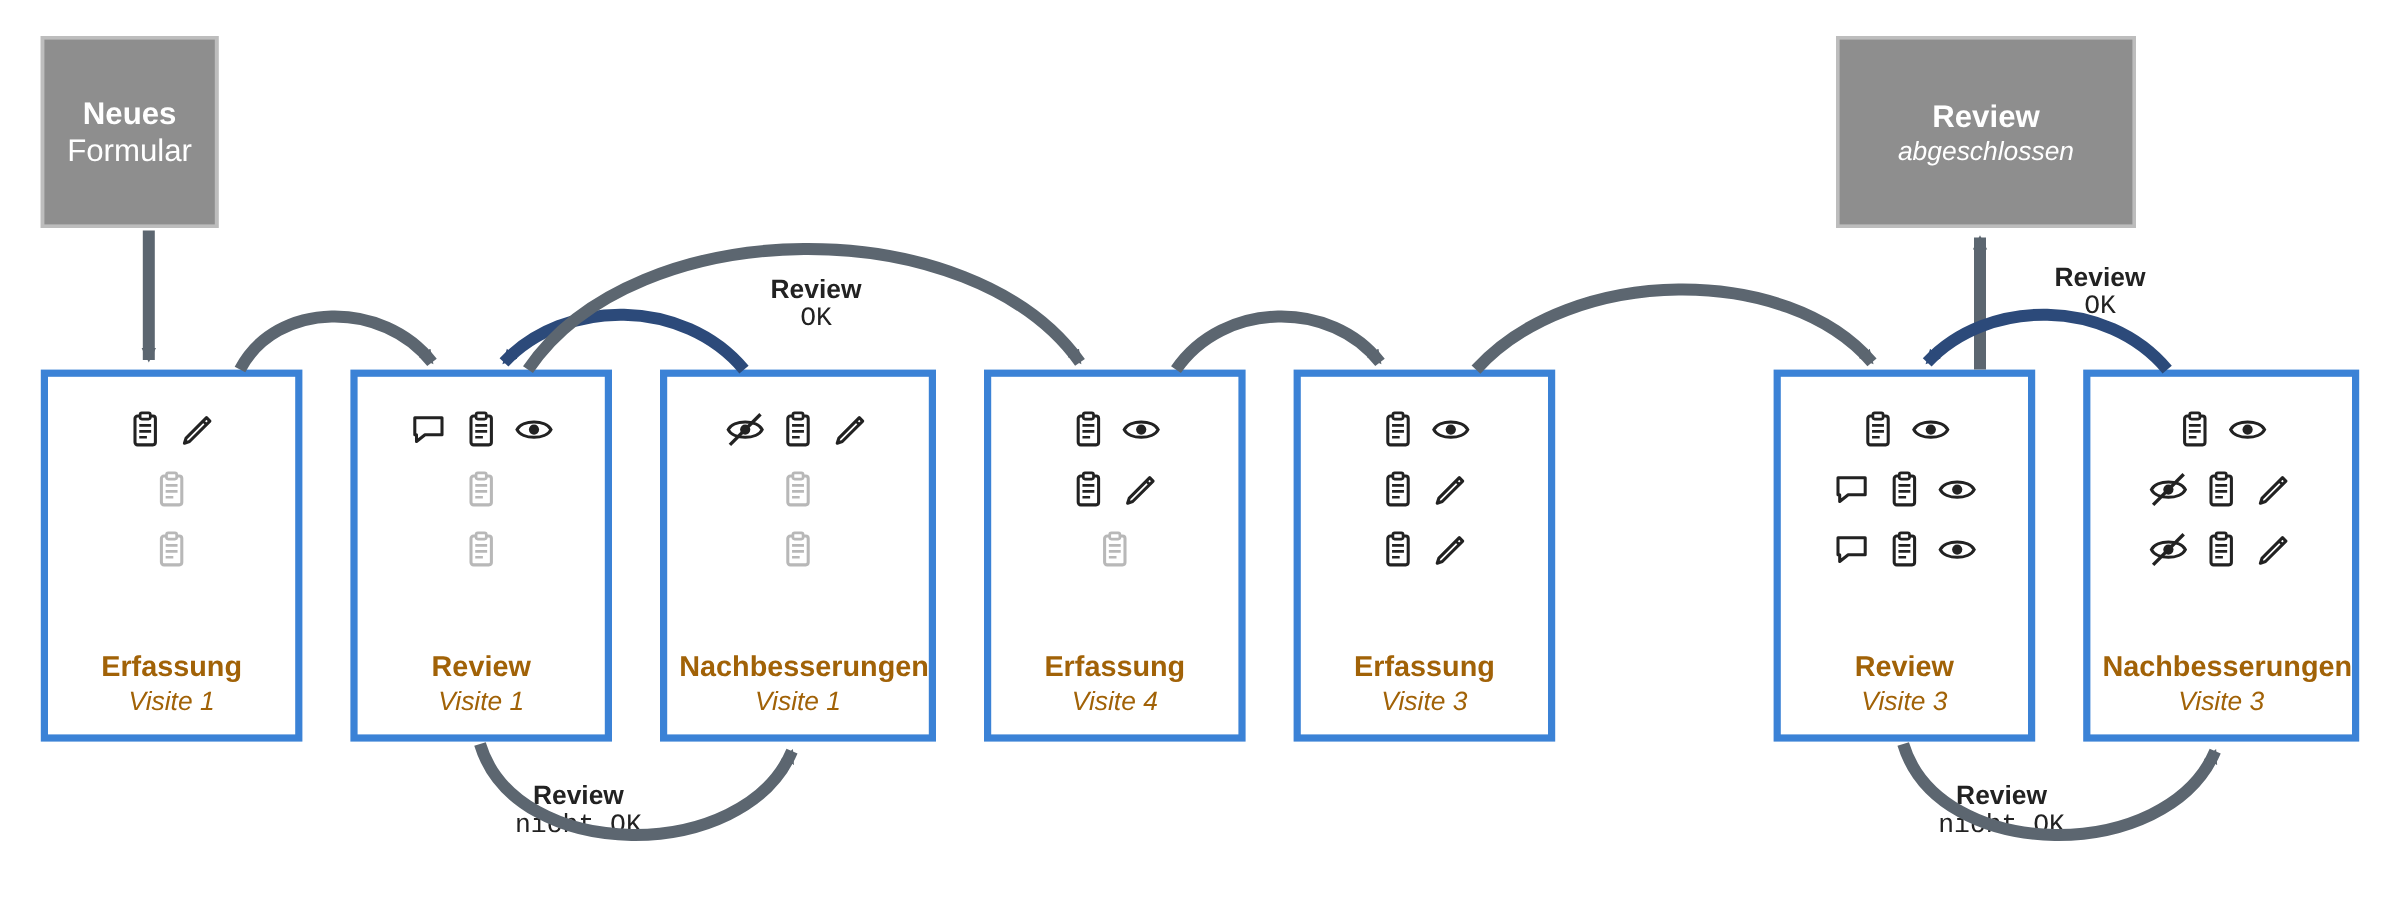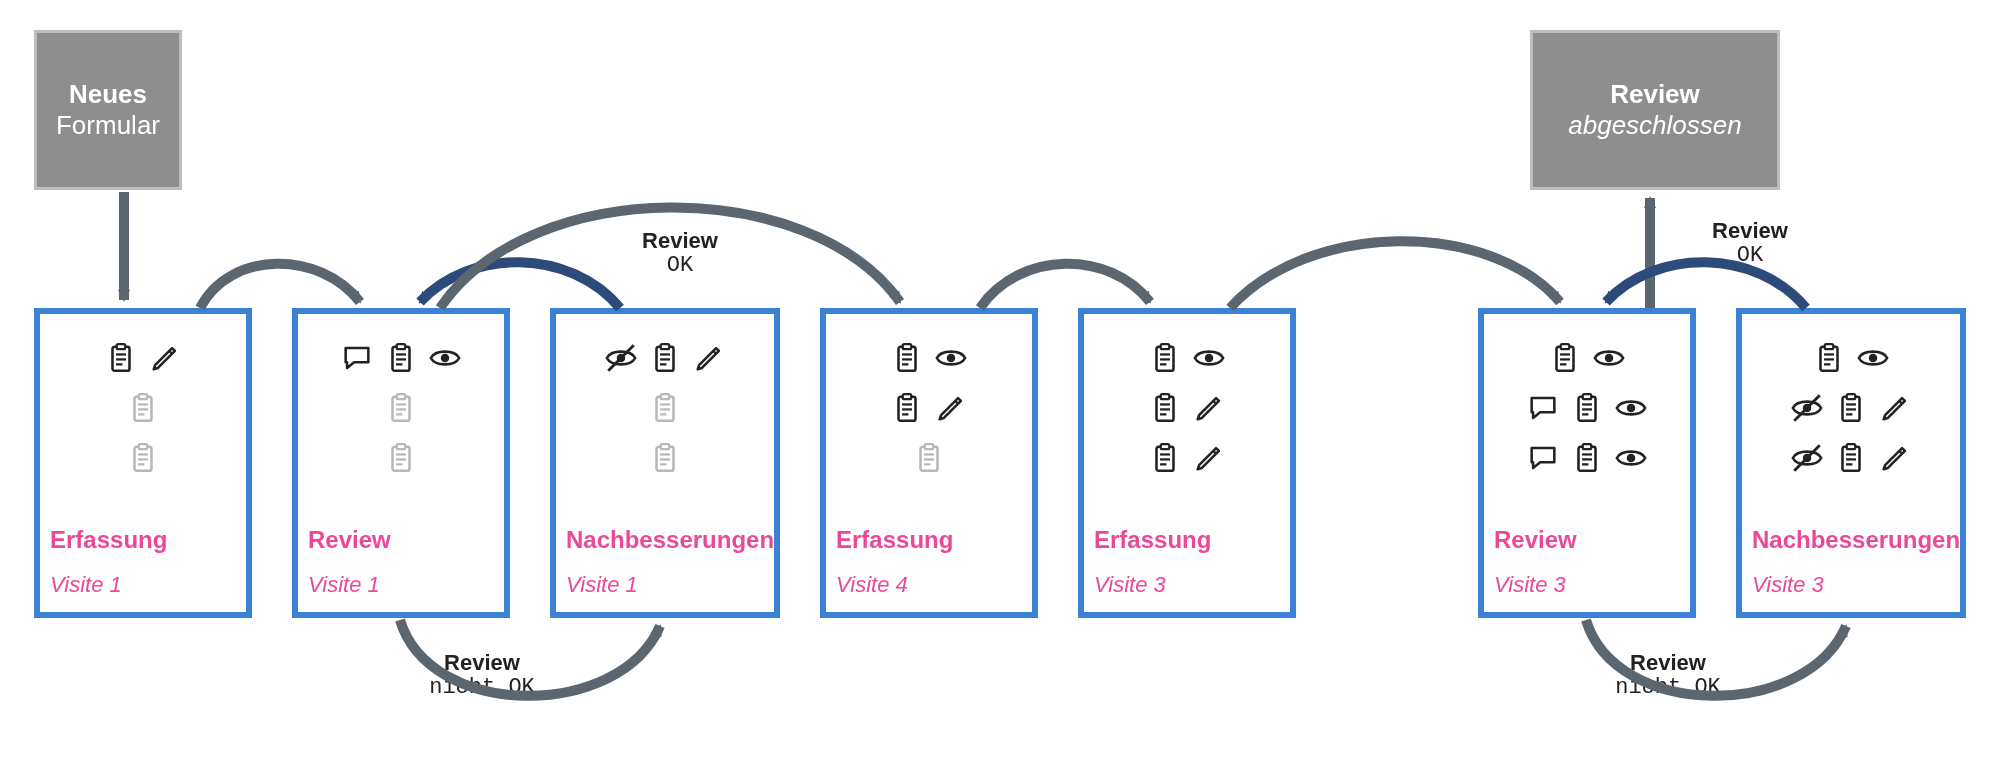--- a/index.html
+++ b/index.html
@@ -18,21 +18,21 @@
     color: #fff;
     text-align: center;
     display: flex;
     flex-direction: column;
     justify-content: center;
     align-items: center;
     padding: 10px;
   }
   .gray-box .bold { font-weight: 700; font-size: 26px; }
   .gray-box .light { font-weight: 300; font-size: 26px; }
-  .gray-box .italic { font-style: italic; font-weight: 300; font-size: 26px; text-align: right; }
+  .gray-box .italic { font-style: italic; font-weight: 300; font-size: 22px; text-align: right; }
   .blue-box {
     position: absolute;
     background: #fff;
     border: 6px solid #3b82d6;
     display: flex;
     flex-direction: column;
     justify-content: space-between;
     padding: 20px 10px 14px 10px;
   }
   .blue-box .icons {
@@ -45,26 +45,26 @@
     padding-top: 6px;
   }
   .icon-row {
     display: flex;
     gap: 10px;
     align-items: center;
     justify-content: center;
     height: 40px;
   }
   .blue-box .caption {
-    text-align: left;
-    color: #ec4899;
+    text-align: center;
+    color: #a16207;
     margin-top: 10px;
   }
   .blue-box .caption .title { font-weight: 700; font-size: 24px; }
-  .blue-box .caption .sub { font-style: italic; font-weight: 400; font-size: 22px; margin-top: 18px; }
+  .blue-box .caption .sub { font-style: italic; font-weight: 400; font-size: 22px; margin-top: 2px; }
   .arrow-label {
     position: absolute;
     text-align: center;
     color: #222;
     font-size: 22px;
     line-height: 1.15;
   }
   .arrow-label .b { font-weight: 700; display:block; }
   .arrow-label .n { font-weight: 400; display:block;font-family:Liberation Mono, monospace; }
   svg.overlay {

